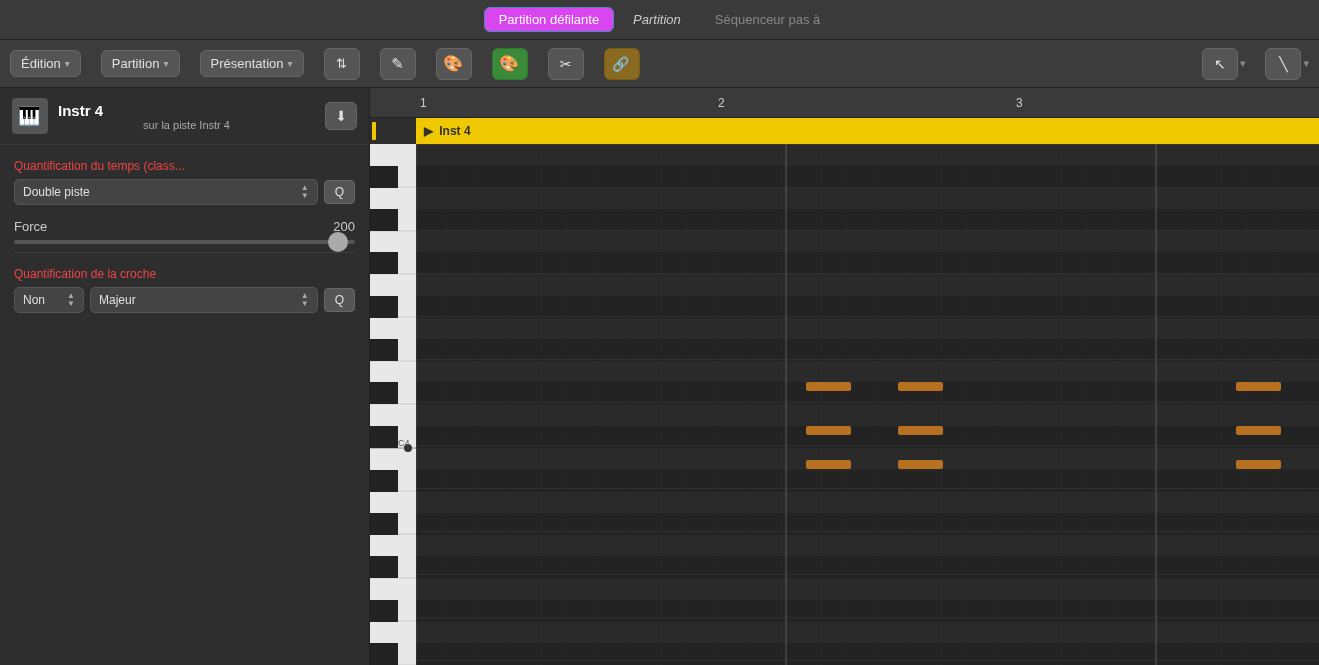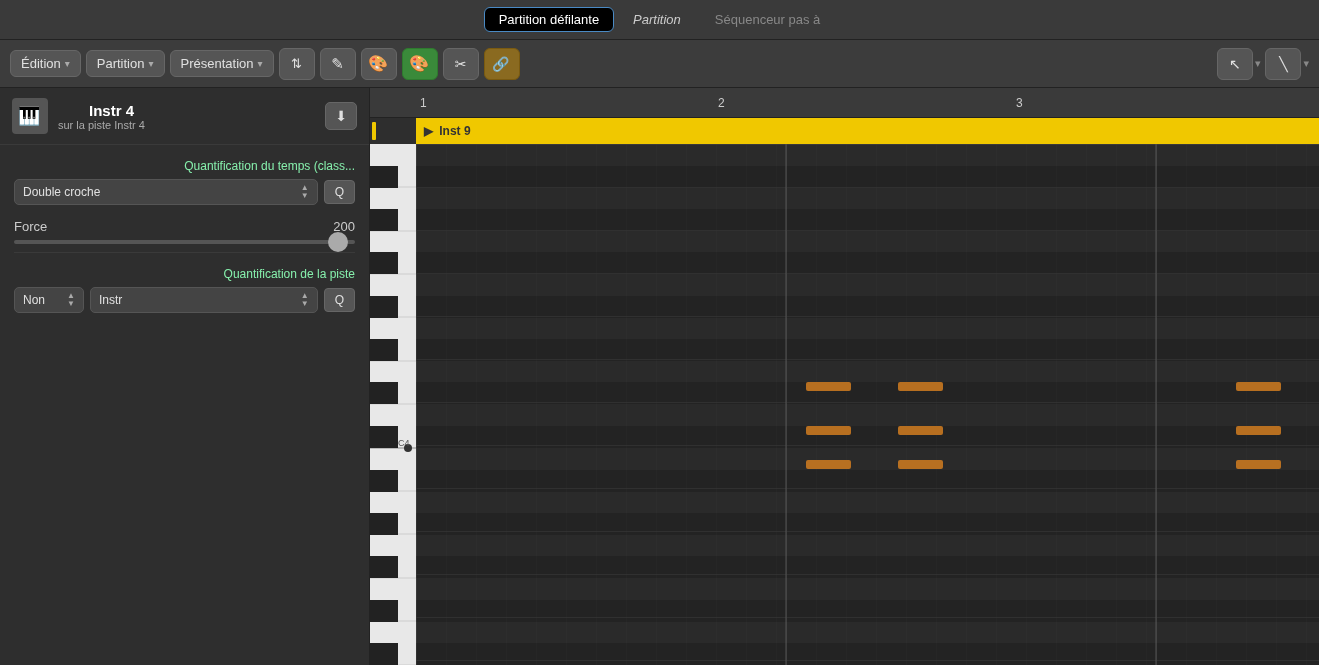--- a/index.html
+++ b/index.html
@@ -28,21 +28,21 @@
     .nav-btn {
       background: #555;
       border: 1px solid #666;
       border-radius: 6px;
       color: #e0e0e0;
       padding: 4px 14px;
       font-size: 13px;
       cursor: pointer;
     }
     .nav-btn.active {
-      background: #000000;
+      background: #d946ef;
       color: #fff;
       border-color: #4a8ac4;
     }
     .nav-btn.inactive {
       background: transparent;
       border-color: transparent;
       color: #ccc;
       font-style: italic;
     }
     .nav-btn.dim {
@@ -51,21 +51,21 @@
       color: #888;
     }
 
     
     .toolbar {
       background: #3c3c3c;
       height: 48px;
       display: flex;
       align-items: center;
       padding: 0 10px;
-      gap: 5px;
+      gap: 20px;
       border-bottom: 1px solid #222;
     }
     .toolbar-btn {
       background: #555;
       border: 1px solid #666;
       border-radius: 6px;
       color: #e0e0e0;
       padding: 5px 10px;
       font-size: 13px;
       cursor: pointer;
@@ -142,25 +142,25 @@
       align-items: center;
       justify-content: center;
       font-size: 18px;
       color: #ccc;
     }
     .track-info { flex: 1; }
     .track-name {
       font-size: 15px;
       font-weight: 600;
       color: #fff;
-      margin-left: 31px;
     }
     .track-sub {
       font-size: 11px;
       color: #aaa;
+      text-align: center;
     }
     .track-download-btn {
       background: #555;
       border: 1px solid #666;
       border-radius: 5px;
       color: #e0e0e0;
       width: 32px;
       height: 28px;
       display: flex;
       align-items: center;
@@ -168,23 +168,22 @@
       cursor: pointer;
       font-size: 14px;
     }
 
     
     .controls-section {
       padding: 14px 14px 10px;
     }
     .control-label {
       font-size: 12px;
-      color: #86efac;
+      color: #ef4444;
       margin-bottom: 6px;
-      text-align: right;
     }
     .control-row {
       display: flex;
       align-items: center;
       gap: 6px;
       margin-bottom: 14px;
     }
     .select-box {
       background: #444;
       border: 1px solid #555;
@@ -364,47 +363,47 @@
         <div class="track-sub">sur la piste Instr 4</div>
       </div>
       <div class="track-download-btn">⬇</div>
     </div>
 
     <div class="controls-section">
 
       <div class="control-label">Quantification du temps (class...</div>
       <div class="control-row">
         <div class="select-box">
-          <span>Double croche</span>
+          <span>Double piste</span>
           <span class="arrows">▲<br>▼</span>
         </div>
         <div class="q-btn">Q</div>
       </div>
 
       <div class="slider-container">
         <div class="slider-label-row">
           <span class="slider-label">Force</span>
           <span class="slider-value">200</span>
         </div>
         <div class="slider-track">
           <div class="slider-thumb" style="left: calc(95% - 10px);"></div>
         </div>
       </div>
 
 
       <div class="divider"></div>
 
-      <div class="control-label">Quantification de la piste</div>
+      <div class="control-label">Quantification de la croche</div>
       <div class="control-row">
         <div class="select-box" style="flex:0 0 auto; width:70px;">
           <span>Non</span>
           <span class="arrows">▲<br>▼</span>
         </div>
         <div class="select-box">
-          <span>Instr</span>
+          <span>Majeur</span>
           <span class="arrows">▲<br>▼</span>
         </div>
         <div class="q-btn">Q</div>
       </div>
 
 
     </div>
   </div>
 
   <div class="piano-grid-area">
@@ -417,21 +416,21 @@
         <span class="timeline-marker" style="left:calc(66% + 4px);">3</span>
       </div>
     </div>
 
     <div style="display:flex; height:26px;">
       <div style="width:46px; background:#2e2e2e; flex-shrink:0; position:relative;">
         <div style="position:absolute; left:2px; top:50%; transform:translateY(-50%); width:4px; height:18px; background:#f0c800; border-radius:1px;"></div>
       </div>
       <div class="region-row" style="flex:1;">
         <span class="region-play-icon">▶</span>
-        <span>Inst 9</span>
+        <span>Inst 4</span>
       </div>
     </div>
 
     <div class="piano-grid-content">
 
       <div class="piano-keys" style="position:relative; background:#a21caf;">
         
         <svg width="46" height="609" xmlns="http://www.w3.org/2000/svg">
 
           <rect width="46" height="609" fill="#e8e8e8"></rect>

